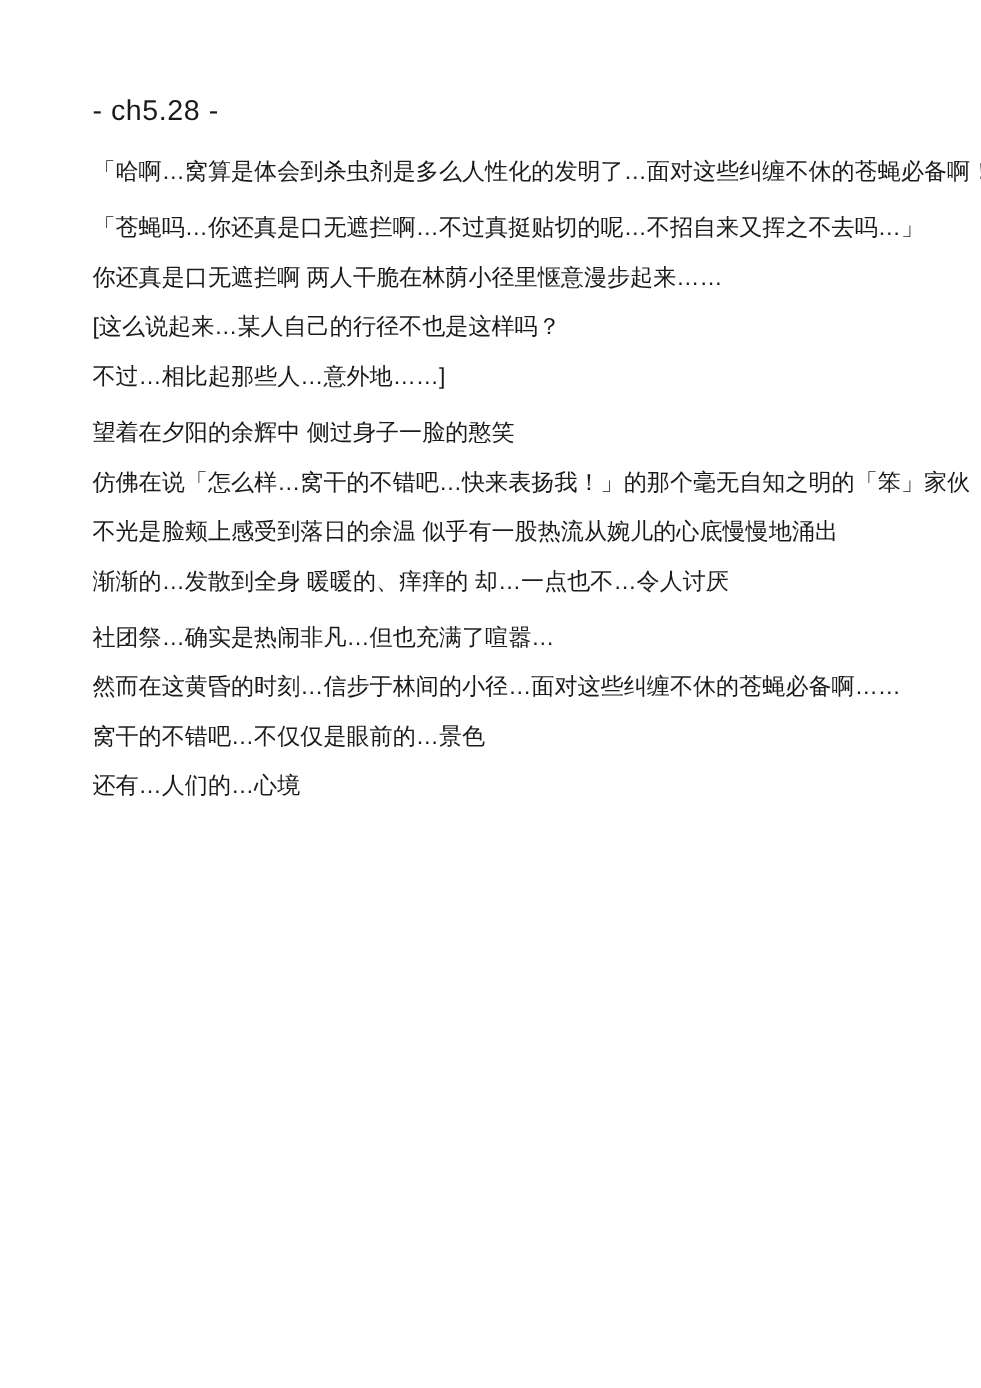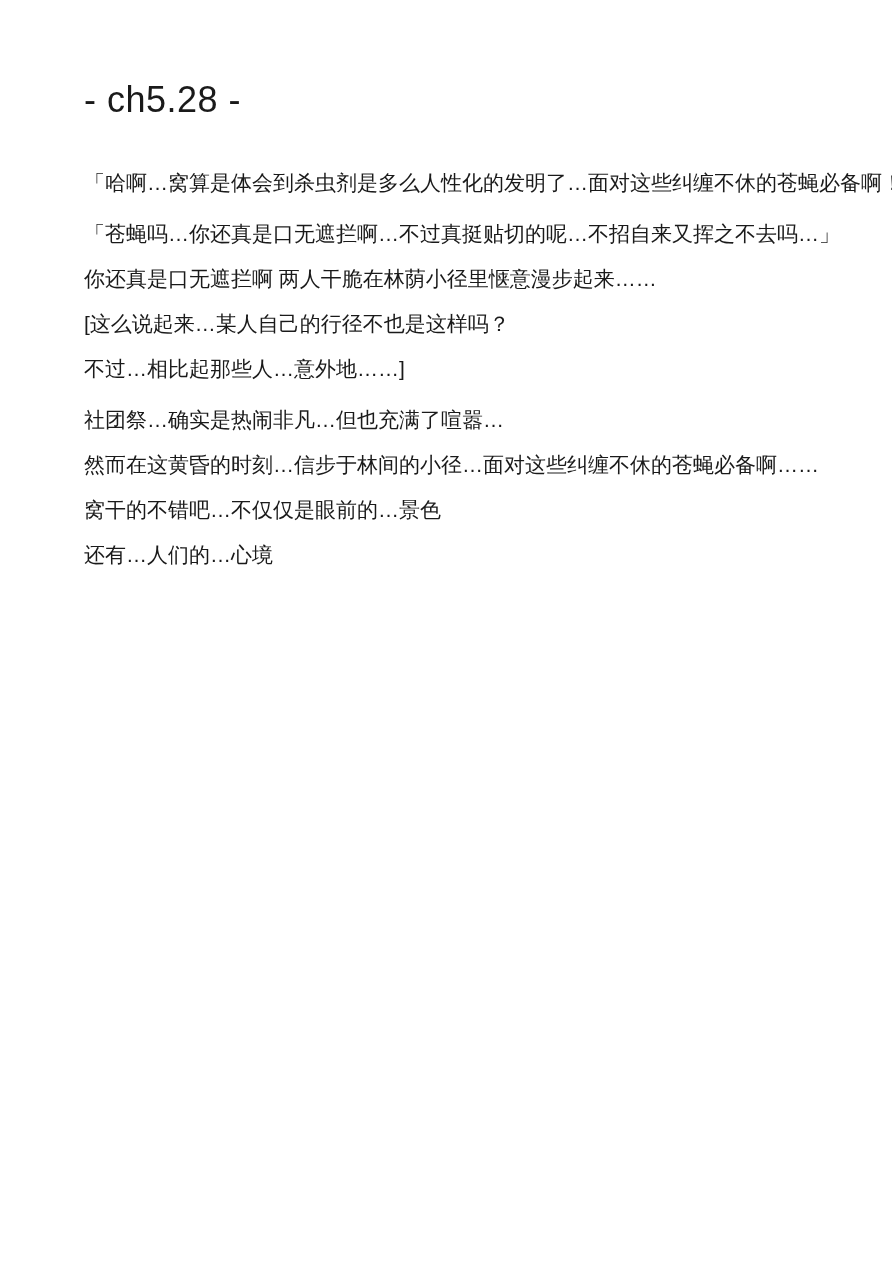--- a/index.html
+++ b/index.html
@@ -11,25 +11,25 @@
     font-family: "Liberation Sans", "DejaVu Sans", sans-serif;
     color: #1a1a1a;
   }
   .page {
     width: 892px;
     height: 1262px;
     background: #ffffff;
     padding: 82px 36px 0 84px;
   }
   .chapter-heading {
-    font-size: 36px;
+    font-size: 26px;
     font-weight: 400;
     line-height: 36px;
     letter-spacing: 0.5px;
-    margin-bottom: 54px;
+    margin-bottom: 28px;
     color: #1a1a1a;
   }
   .paragraph {
     margin-bottom: 30px;
   }
   .text-line {
     font-size: 21px;
     line-height: 21px;
     margin-bottom: 24px;
     white-space: nowrap;
@@ -47,20 +47,26 @@
     <p class="text-line">「哈啊…窝算是体会到杀虫剂是多么人性化的发明了…面对这些纠缠不休的苍蝇必备啊！」</p>
   </div>
 
   <div class="paragraph">
     <p class="text-line">「苍蝇吗…你还真是口无遮拦啊…不过真挺贴切的呢…不招自来又挥之不去吗…」</p>
     <p class="text-line">你还真是口无遮拦啊 两人干脆在林荫小径里惬意漫步起来……</p>
     <p class="text-line">[这么说起来…某人自己的行径不也是这样吗？</p>
     <p class="text-line">不过…相比起那些人…意外地……]</p>
   </div>
 
+  <div class="paragraph">
+    <p class="text-line">望着在夕阳的余辉中 侧过身子一脸的憨笑</p>
+    <p class="text-line">仿佛在说「怎么样…窝干的不错吧…快来表扬我！」的那个毫无自知之明的「笨」家伙</p>
+    <p class="text-line">不光是脸颊上感受到落日的余温 似乎有一股热流从婉儿的心底慢慢地涌出</p>
+    <p class="text-line">渐渐的…发散到全身 暖暖的、痒痒的 却…一点也不…令人讨厌</p>
+  </div>
 
   <div class="paragraph">
     <p class="text-line">社团祭…确实是热闹非凡…但也充满了喧嚣…</p>
     <p class="text-line">然而在这黄昏的时刻…信步于林间的小径…面对这些纠缠不休的苍蝇必备啊……</p>
     <p class="text-line">窝干的不错吧…不仅仅是眼前的…景色</p>
     <p class="text-line">还有…人们的…心境</p>
   </div>
 
 </div>
 

